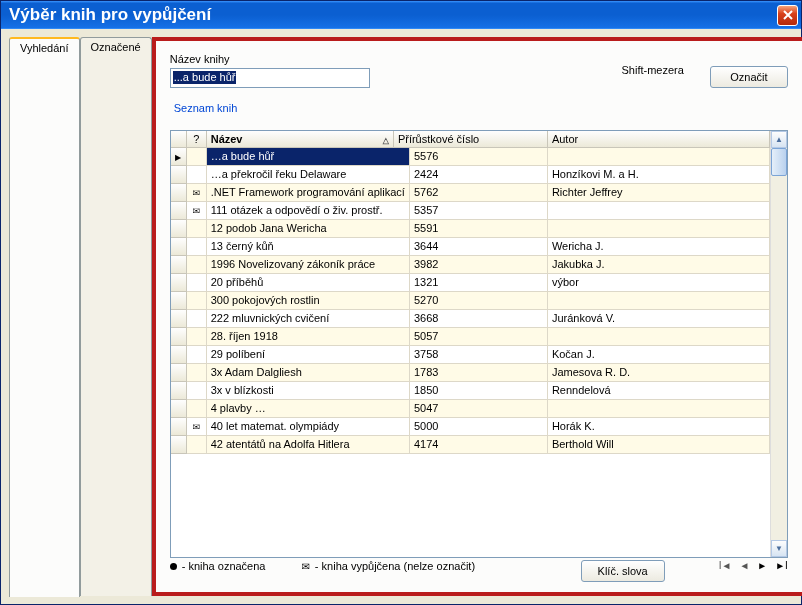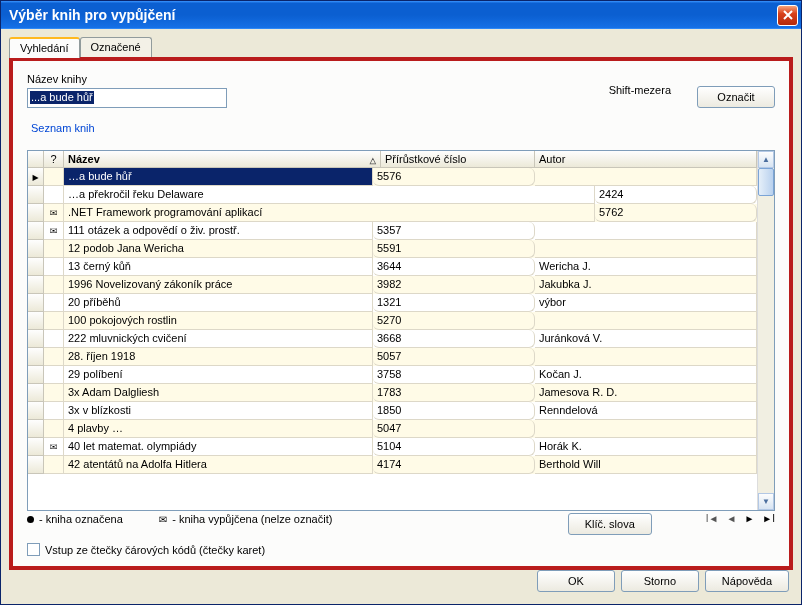--- a/index.html
+++ b/index.html
@@ -20,21 +20,21 @@
   .titlebar {
     height: 28px;
     background: linear-gradient(to bottom, #3a95ff 0%, #0b5fd1 8%, #0b5fd1 50%, #1570e6 95%, #3a95ff 100%);
     display: flex;
     align-items: center;
     padding: 0 3px 0 8px;
     color: #fff;
   }
   .titlebar-title {
     font-weight: bold;
-    font-size: 14px;
+    font-size: 17px;
     flex: 1;
   }
   .close-btn {
     width: 21px;
     height: 21px;
     background: linear-gradient(to bottom, #f8a27a, #d9411b 40%, #b42a0b);
     border: 1px solid #fff;
     border-radius: 3px;
     display: flex;
     align-items: center;
@@ -43,21 +43,21 @@
     font-weight: bold;
     font-size: 11px;
     cursor: pointer;
   }
   .close-btn svg { width: 10px; height: 10px; }
   .window-body {
     flex: 1;
     background: #ece9d8;
     padding: 8px;
     display: flex;
-    flex-direction: column;
+    flex-direction: row;
   }
   .tab-row {
     display: flex;
     position: relative;
     z-index: 2;
   }
   .tab {
     padding: 3px 10px;
     border: 1px solid #919b9c;
     border-bottom: none;
@@ -174,21 +174,21 @@
     overflow: hidden;
   }
   .cell.sel {
     width:16px; padding:0;
     background: linear-gradient(to bottom,#fefefe,#ece9d8);
     border-right:1px solid #c9c6b9; border-bottom:1px solid #c9c6b9;
     text-align:center;
   }
   .cell.flag { width:20px; text-align:center; padding:0; font-size:10px;}
   .cell.name { flex:1; }
-  .cell.num { width:162px;border-radius:6px; }
+  .cell.num { width:138px; }
   .cell.auth { width:222px; }
   .row.current .cell.sel::before { content:"▶"; font-size:8px; color:#000;}
   .row.current .cell.name.hl { background:#0a246a; color:#fff;}
   .flag-icon { font-size: 9px; }
   .vscroll {
     width: 17px;
     background: #f1efe2;
     border-left: 1px solid #ddd;
     display:flex; flex-direction:column;
   }
@@ -269,26 +269,28 @@
                   <div class="cell flag"><span class="flag-icon"></span></div>
                   <div class="cell name hl">…a bude hůř</div>
                   <div class="cell num">5576</div>
                   <div class="cell auth"></div>
                 </div>
                 <div class="row even">
                   <div class="cell sel"></div>
                   <div class="cell flag"><span class="flag-icon"></span></div>
                   <div class="cell name">…a překročil řeku Delaware</div>
                   <div class="cell num">2424</div>
+                  <div class="cell auth">Honzíkovi M. a H.</div>
                 </div>
                 <div class="row odd">
                   <div class="cell sel"></div>
                   <div class="cell flag"><span class="flag-icon">✉</span></div>
                   <div class="cell name">.NET Framework programování aplikací</div>
                   <div class="cell num">5762</div>
+                  <div class="cell auth">Richter Jeffrey</div>
                 </div>
                 <div class="row even">
                   <div class="cell sel"></div>
                   <div class="cell flag"><span class="flag-icon">✉</span></div>
                   <div class="cell name">111 otázek a odpovědí o živ. prostř.</div>
                   <div class="cell num">5357</div>
                   <div class="cell auth"></div>
                 </div>
                 <div class="row odd">
                   <div class="cell sel"></div>
@@ -314,21 +316,21 @@
                 <div class="row even">
                   <div class="cell sel"></div>
                   <div class="cell flag"><span class="flag-icon"></span></div>
                   <div class="cell name">20 příběhů</div>
                   <div class="cell num">1321</div>
                   <div class="cell auth">výbor</div>
                 </div>
                 <div class="row odd">
                   <div class="cell sel"></div>
                   <div class="cell flag"><span class="flag-icon"></span></div>
-                  <div class="cell name">100 pokojových rostlin</div>
+                  <div class="cell name">300 pokojových rostlin</div>
                   <div class="cell num">5270</div>
                   <div class="cell auth"></div>
                 </div>
                 <div class="row even">
                   <div class="cell sel"></div>
                   <div class="cell flag"><span class="flag-icon"></span></div>
                   <div class="cell name">222 mluvnických cvičení</div>
                   <div class="cell num">3668</div>
                   <div class="cell auth">Juránková V.</div>
                 </div>
@@ -364,21 +366,21 @@
                   <div class="cell sel"></div>
                   <div class="cell flag"><span class="flag-icon"></span></div>
                   <div class="cell name">4 plavby …</div>
                   <div class="cell num">5047</div>
                   <div class="cell auth"></div>
                 </div>
                 <div class="row even">
                   <div class="cell sel"></div>
                   <div class="cell flag"><span class="flag-icon">✉</span></div>
                   <div class="cell name">40 let matemat. olympiády</div>
-                  <div class="cell num">5104</div>
+                  <div class="cell num">5000</div>
                   <div class="cell auth">Horák K.</div>
                 </div>
                 <div class="row odd">
                   <div class="cell sel"></div>
                   <div class="cell flag"><span class="flag-icon"></span></div>
                   <div class="cell name">42 atentátů na Adolfa Hitlera</div>
                   <div class="cell num">4174</div>
                   <div class="cell auth">Berthold Will</div>
                 </div>
               </div>
@@ -405,26 +407,20 @@
         <div class="spacer"></div>
         <button class="btn">Klíč. slova</button>
         <div class="nav-group">
           <span class="nav-btn">I◄</span>
           <span class="nav-btn">◄</span>
           <span class="nav-btn enabled">►</span>
           <span class="nav-btn enabled">►I</span>
         </div>
       </div>
 
-      <div class="bottom-outer">
-        <label class="checkbox-row">
-          <span class="chk"></span>
-          <span>Vstup ze čtečky čárových kódů (čtečky karet)</span>
-        </label>
-      </div>
 
     </div>
 
     <div class="footer-btns" style="">
       <button class="btn wide">OK</button>
       <button class="btn wide">Storno</button>
       <button class="btn wide">Nápověda</button>
     </div>
 
   </div>

